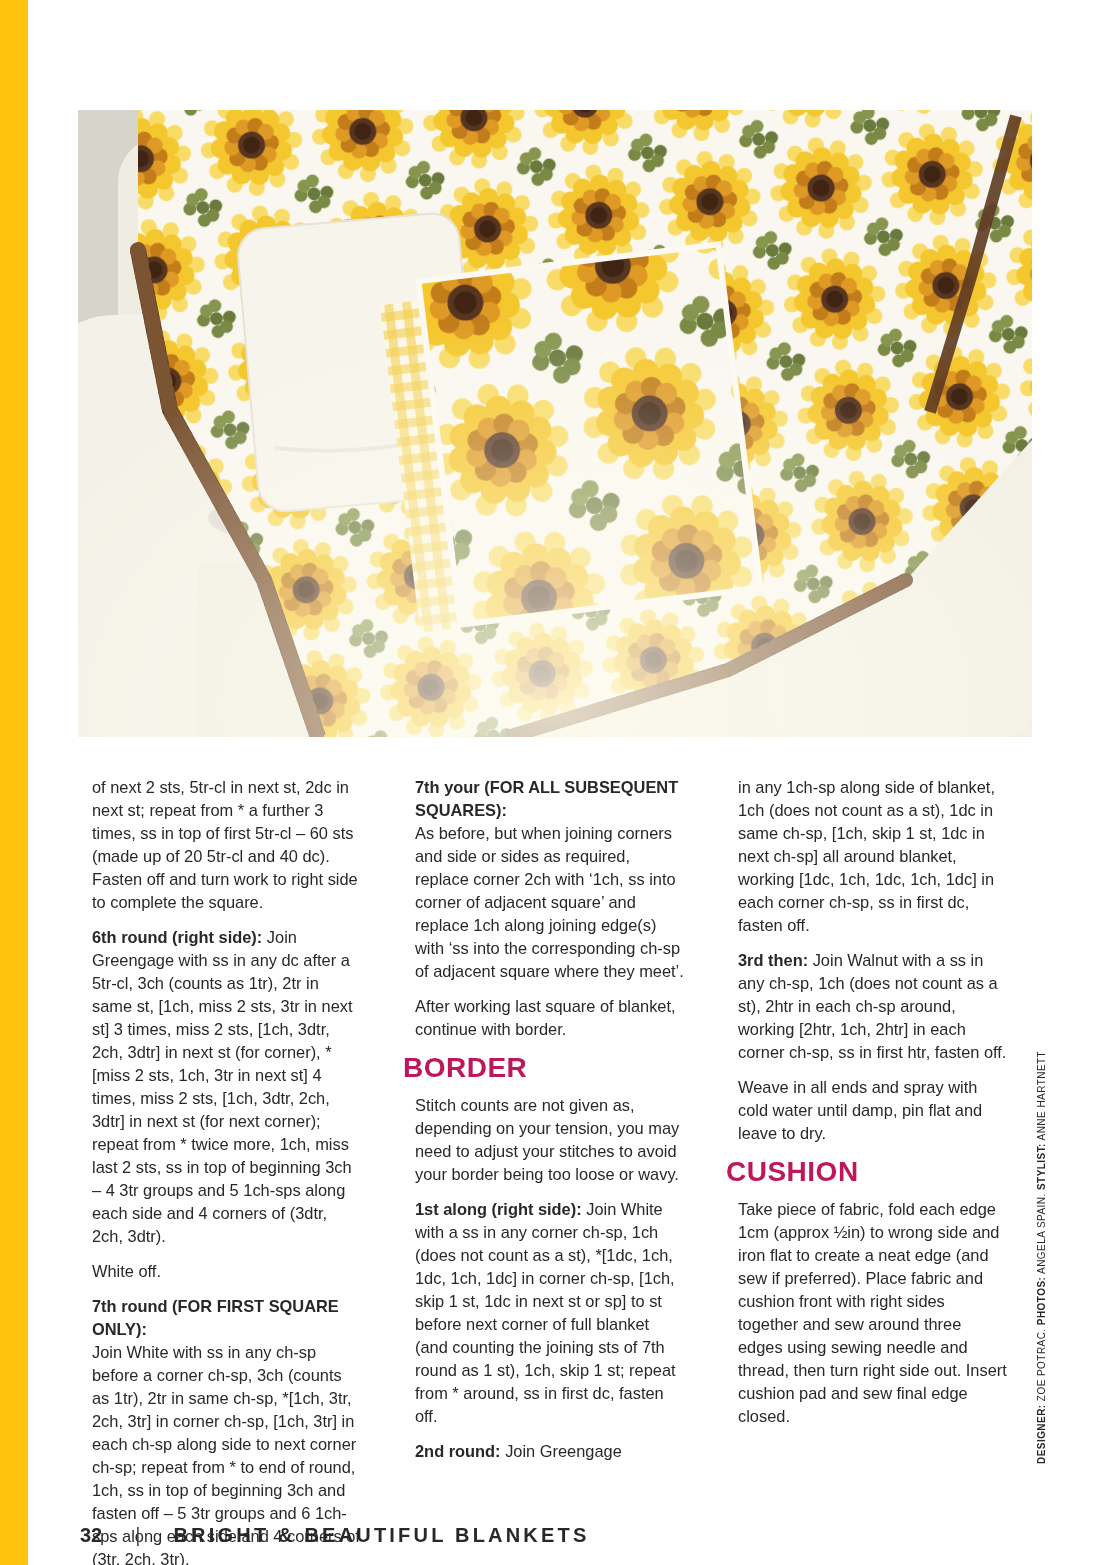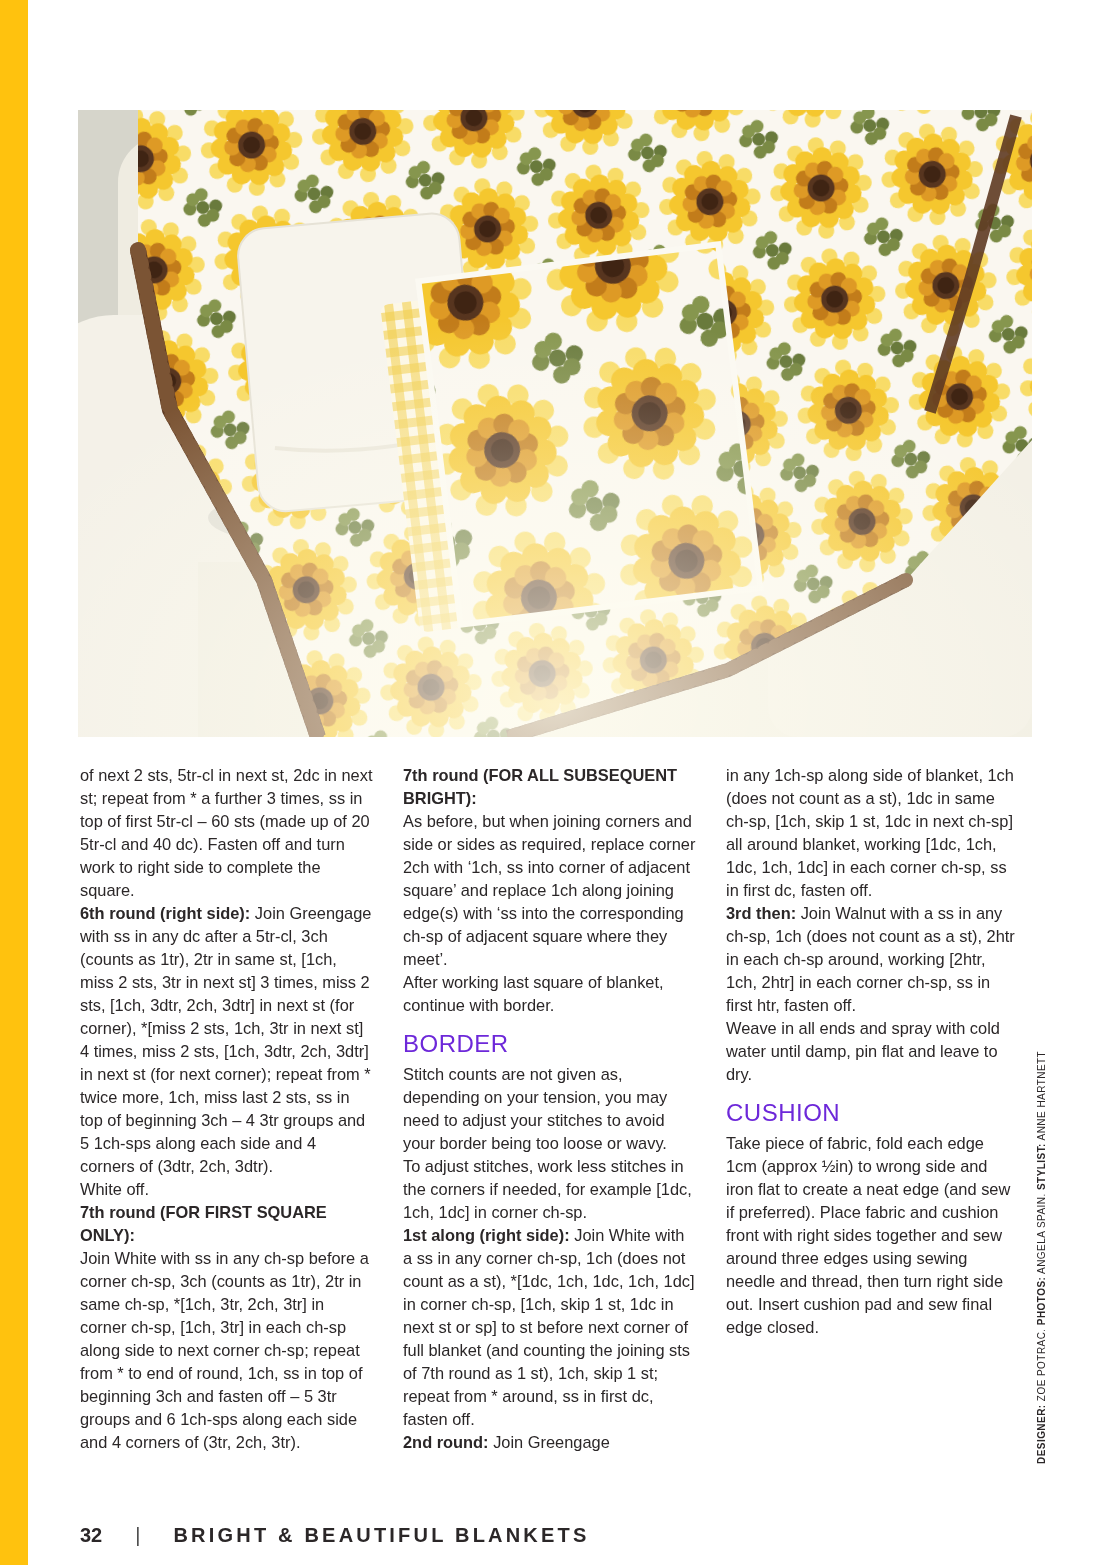--- a/index.html
+++ b/index.html
@@ -14,25 +14,25 @@
   }
   .photo{
     position:absolute;left:78px;top:110px;width:954px;height:627px;
     overflow:hidden;background:#d6d5cb;
   }
   .columns{
     position:absolute;left:80px;top:764px;width:941px;
     display:flex;gap:30px;
   }
   .col{flex:0 0 293px;width:293px;font-size:16.4px;line-height:23px;color:#2b2728;}
-  .para{margin:0;}
+  .para{margin:12px;}
   .para strong{font-weight:700;}
   .section-heading{
-    margin:13px 0 5px 0;font-size:24px;line-height:28px;
-    letter-spacing:.5px;color:#6d28d9;font-weight:400;
+    margin:13px 0 5px 0;font-size:28px;line-height:28px;
+    letter-spacing:.5px;color:#be185d;font-weight:700;
   }
   .credits{
     position:absolute;left:1036px;top:1066px;height:398px;width:16px;
     writing-mode:vertical-rl;transform:rotate(180deg);
     font-size:10px;letter-spacing:.45px;color:#2b2728;white-space:nowrap;
   }
   .credits strong{font-weight:700;}
   .page-footer{
     position:absolute;left:80px;top:1484px;
     display:flex;align-items:baseline;gap:33px;
@@ -222,25 +222,24 @@
 </div>
 
 <div class="columns">
     <div class="col">
       <p class="para"><span>of next 2 sts, 5tr-cl in next st, 2dc in next st; repeat from * a further 3 times, ss in top of first 5tr-cl – 60 sts (made up of 20 5tr-cl and 40 dc). Fasten off and turn work to right side to complete the square.</span></p>
       <p class="para"><strong>6th round (right side):</strong><span> Join Greengage with ss in any dc after a 5tr-cl, 3ch (counts as 1tr), 2tr in same st, [1ch, miss 2 sts, 3tr in next st] 3 times, miss 2 sts, [1ch, 3dtr, 2ch, 3dtr] in next st (for corner), *[miss 2 sts, 1ch, 3tr in next st] 4 times, miss 2 sts, [1ch, 3dtr, 2ch, 3dtr] in next st (for next corner); repeat from * twice more, 1ch, miss last 2 sts, ss in top of beginning 3ch – 4 3tr groups and 5 1ch-sps along each side and 4 corners of (3dtr, 2ch, 3dtr).</span></p>
       <p class="para"><span>White off.</span></p>
       <p class="para"><strong>7th round (FOR FIRST SQUARE ONLY):</strong><br><span>Join White with ss in any ch-sp before a corner ch-sp, 3ch (counts as 1tr), 2tr in same ch-sp, *[1ch, 3tr, 2ch, 3tr] in corner ch-sp, [1ch, 3tr] in each ch-sp along side to next corner ch-sp; repeat from * to end of round, 1ch, ss in top of beginning 3ch and fasten off – 5 3tr groups and 6 1ch-sps along each side and 4 corners of (3tr, 2ch, 3tr).</span></p>
     </div>
     <div class="col">
-      <p class="para"><strong>7th round (FOR ALL SUBSEQUENT BRIGHT):</strong><br><span>As before, but when joining corners and side or sides as required, replace corner 2ch with ‘1ch, ss into corner of adjacent square’ and replace 1ch along joining edge(s) with ‘ss into the corresponding ch-sp of adjacent square where they meet’.</span></p>
+      <p class="para"><strong>7th your (FOR ALL SUBSEQUENT SQUARES):</strong><br><span>As before, but when joining corners and side or sides as required, replace corner 2ch with ‘1ch, ss into corner of adjacent square’ and replace 1ch along joining edge(s) with ‘ss into the corresponding ch-sp of adjacent square where they meet’.</span></p>
       <p class="para"><span>After working last square of blanket, continue with border.</span></p>
       <h3 class="section-heading">BORDER</h3>
       <p class="para"><span>Stitch counts are not given as, depending on your tension, you may need to adjust your stitches to avoid your border being too loose or wavy.</span></p>
-      <p class="para"><span>To adjust stitches, work less stitches in the corners if needed, for example [1dc, 1ch, 1dc] in corner ch-sp.</span></p>
       <p class="para"><strong>1st along (right side):</strong><span> Join White with a ss in any corner ch-sp, 1ch (does not count as a st), *[1dc, 1ch, 1dc, 1ch, 1dc] in corner ch-sp, [1ch, skip 1 st, 1dc in next st or sp] to st before next corner of full blanket (and counting the joining sts of 7th round as 1 st), 1ch, skip 1 st; repeat from * around, ss in first dc, fasten off.</span></p>
       <p class="para"><strong>2nd round:</strong><span> Join Greengage</span></p>
     </div>
     <div class="col">
       <p class="para"><span>in any 1ch-sp along side of blanket, 1ch (does not count as a st), 1dc in same ch-sp, [1ch, skip 1 st, 1dc in next ch-sp] all around blanket, working [1dc, 1ch, 1dc, 1ch, 1dc] in each corner ch-sp, ss in first dc, fasten off.</span></p>
       <p class="para"><strong>3rd then:</strong><span> Join Walnut with a ss in any ch-sp, 1ch (does not count as a st), 2htr in each ch-sp around, working [2htr, 1ch, 2htr] in each corner ch-sp, ss in first htr, fasten off.</span></p>
       <p class="para"><span>Weave in all ends and spray with cold water until damp, pin flat and leave to dry.</span></p>
       <h3 class="section-heading">CUSHION</h3>
       <p class="para"><span>Take piece of fabric, fold each edge 1cm (approx ½in) to wrong side and iron flat to create a neat edge (and sew if preferred). Place fabric and cushion front with right sides together and sew around three edges using sewing needle and thread, then turn right side out. Insert cushion pad and sew final edge closed.</span></p>
     </div>

